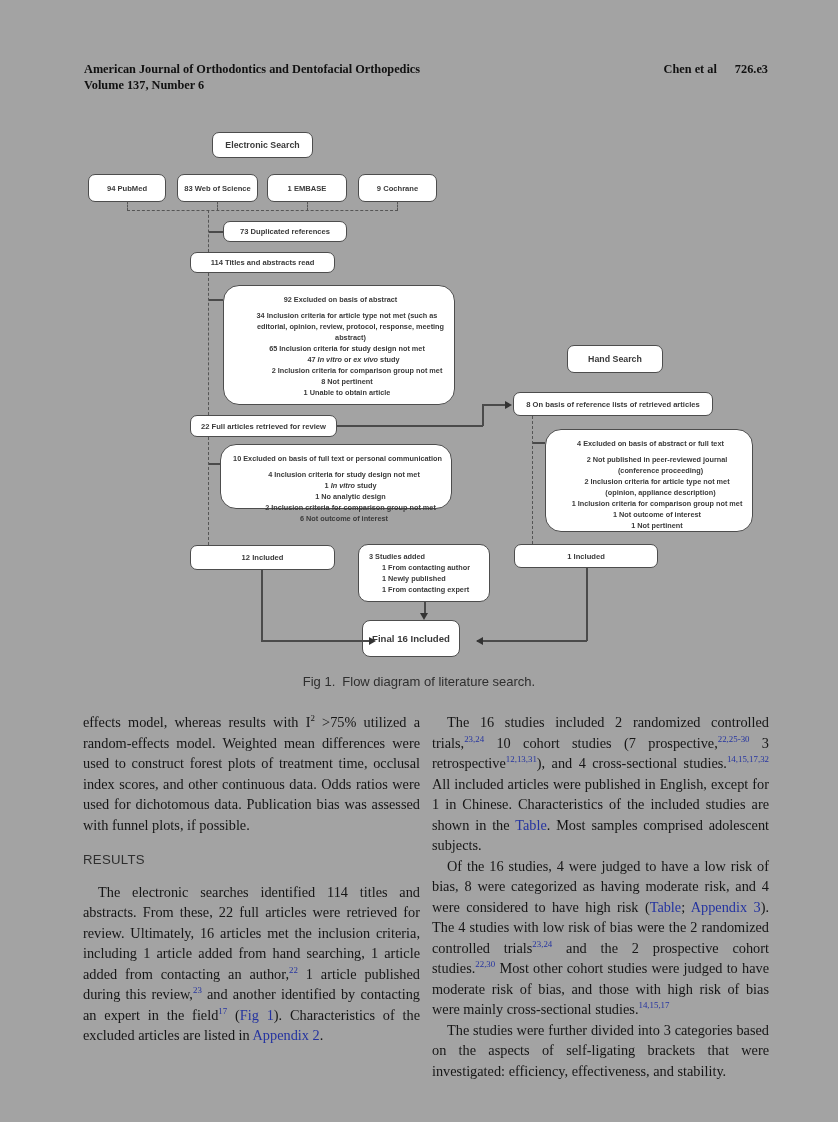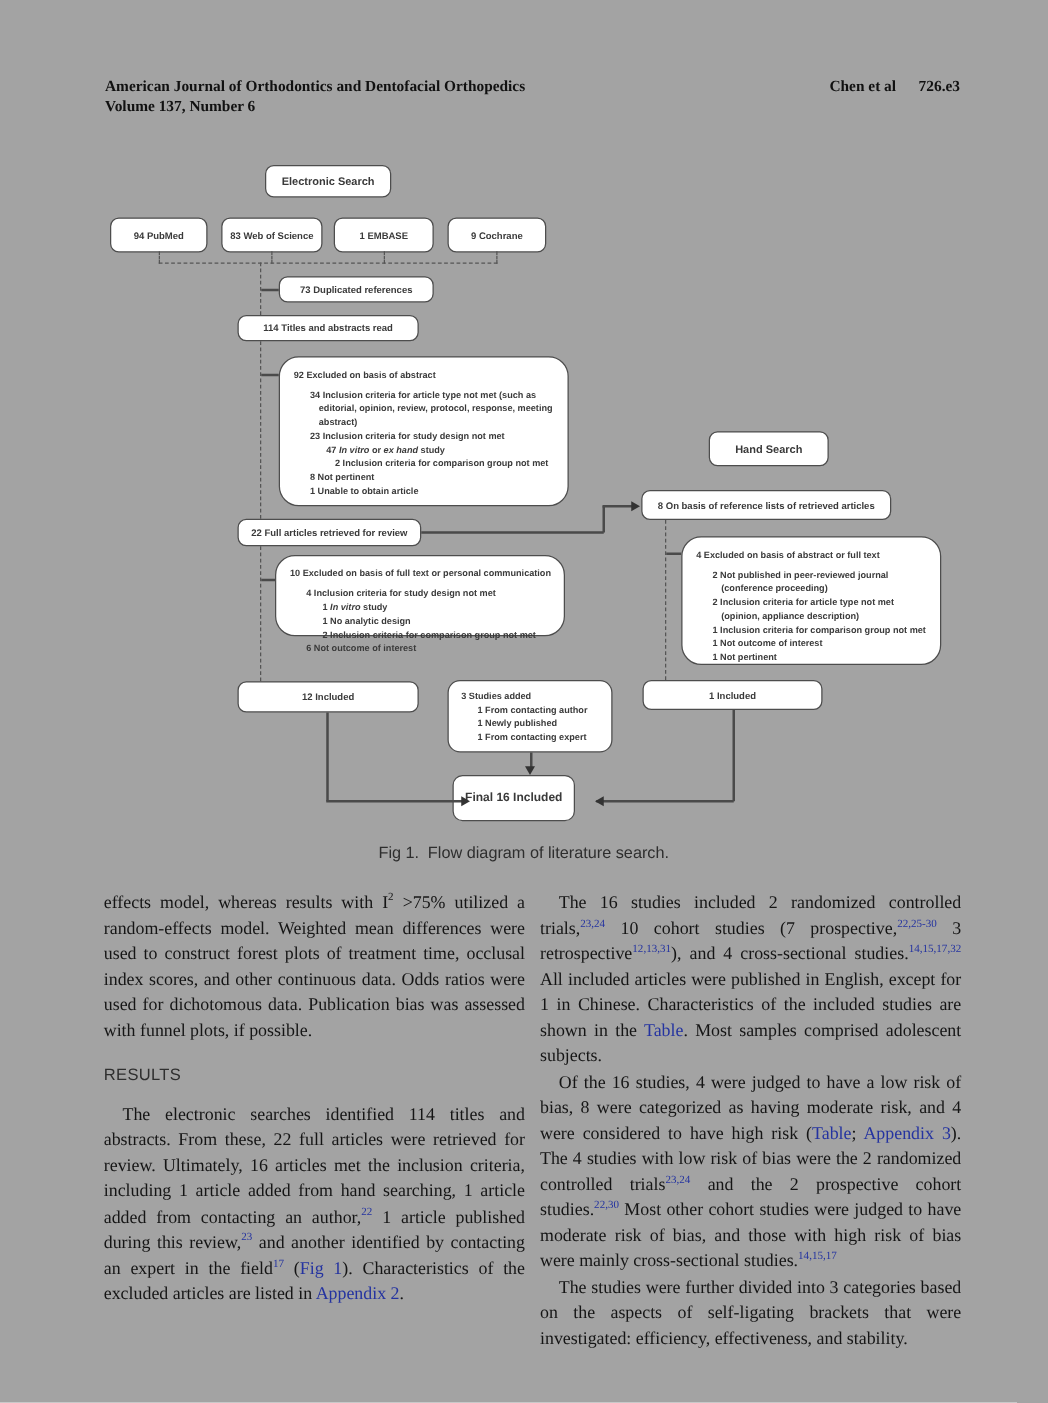--- a/index.html
+++ b/index.html
@@ -11,21 +11,21 @@
        font-family:"Liberation Serif","DejaVu Serif",serif;font-weight:bold;font-size:12.3px;line-height:15.5px;color:#111;}
   .hdr-right{white-space:nowrap;}
   .hdr-right .pgnum{margin-left:18px;}
 
   
   .fbox{position:absolute;background:#fff;border:1.4px solid #4d4d4d;border-radius:7px;
         display:flex;align-items:center;justify-content:center;text-align:center;
         font-family:"Liberation Sans","DejaVu Sans",sans-serif;font-weight:bold;
         font-size:7.6px;line-height:9px;color:#3a3a3a;box-sizing:border-box;padding:2px 4px;}
   .fbox-title{font-size:8.8px;}
-  .fbox-big{border-radius:16px;display:block;text-align:left;padding:8px 8px 4px 11px;
+  .fbox-big{border-radius:16px;display:block;text-align:center;padding:8px 8px 4px 11px;
             font-size:7.3px;line-height:11px;}
   .fbox-list{border-radius:10px;display:block;text-align:left;padding:6px 6px 4px 10px;
              font-size:7.3px;line-height:11px;}
   .fbox-final{font-size:9.6px;border-radius:8px;}
   .fline{white-space:nowrap;}
   .fline.gap{margin-bottom:5px;}
   .ind0{padding-left:0;} .ind1{padding-left:13px;} .ind2{padding-left:20px;}
   .ind3{padding-left:26px;} .ind4{padding-left:33px;}
   .it{font-style:italic;}
 
@@ -72,22 +72,22 @@
   <div class="fbox" style="left:177px;top:174px;width:81px;height:28px;">83 Web of Science</div>
   <div class="fbox" style="left:267px;top:174px;width:80px;height:28px;">1 EMBASE</div>
   <div class="fbox" style="left:358px;top:174px;width:79px;height:28px;">9 Cochrane</div>
   <div class="fbox" style="left:223px;top:221px;width:124px;height:21px;">73 Duplicated references</div>
   <div class="fbox" style="left:190px;top:252px;width:145px;height:21px;">114 Titles and abstracts read</div>
   <div class="fbox fbox-big" style="left:223px;top:285px;width:232px;height:120px;">
       <div class="fline ind0 gap"><span>92 Excluded on basis of abstract</span></div>
       <div class="fline ind1"><span>34 Inclusion criteria for article type not met (such as</span></div>
       <div class="fline ind2"><span>editorial, opinion, review, protocol, response, meeting</span></div>
       <div class="fline ind2"><span>abstract)</span></div>
-      <div class="fline ind1"><span>23 Inclusion criteria for study design not met</span></div>
-      <div class="fline ind3"><span>47 </span><span class="it">In vitro</span><span> or </span><span class="it">ex hand</span><span> study</span></div>
+      <div class="fline ind1"><span>65 Inclusion criteria for study design not met</span></div>
+      <div class="fline ind3"><span>47 </span><span class="it">In vitro</span><span> or </span><span class="it">ex vivo</span><span> study</span></div>
       <div class="fline ind4"><span>2 Inclusion criteria for comparison group not met</span></div>
       <div class="fline ind1"><span>8 Not pertinent</span></div>
       <div class="fline ind1"><span>1 Unable to obtain article</span></div>
     </div>
   <div class="fbox fbox-title" style="left:567px;top:345px;width:96px;height:28px;text-align:center;">Hand Search</div>
   <div class="fbox" style="left:513px;top:392px;width:200px;height:24px;">8 On basis of reference lists of retrieved articles</div>
   <div class="fbox" style="left:190px;top:415px;width:147px;height:22px;">22 Full articles retrieved for review</div>
   <div class="fbox fbox-big" style="left:220px;top:444px;width:232px;height:65px;">
       <div class="fline ind0 gap"><span>10 Excluded on basis of full text or personal communication</span></div>
       <div class="fline ind1"><span>4 Inclusion criteria for study design not met</span></div>

